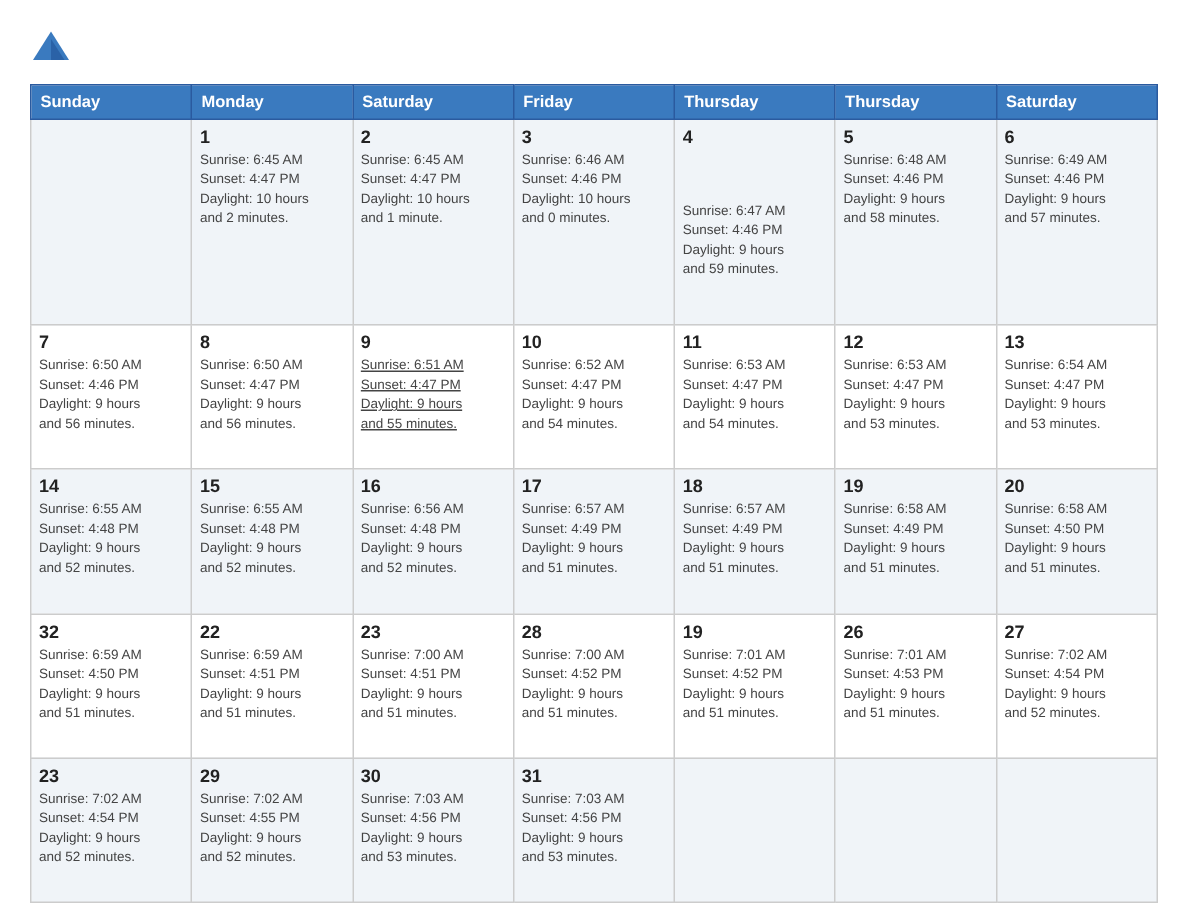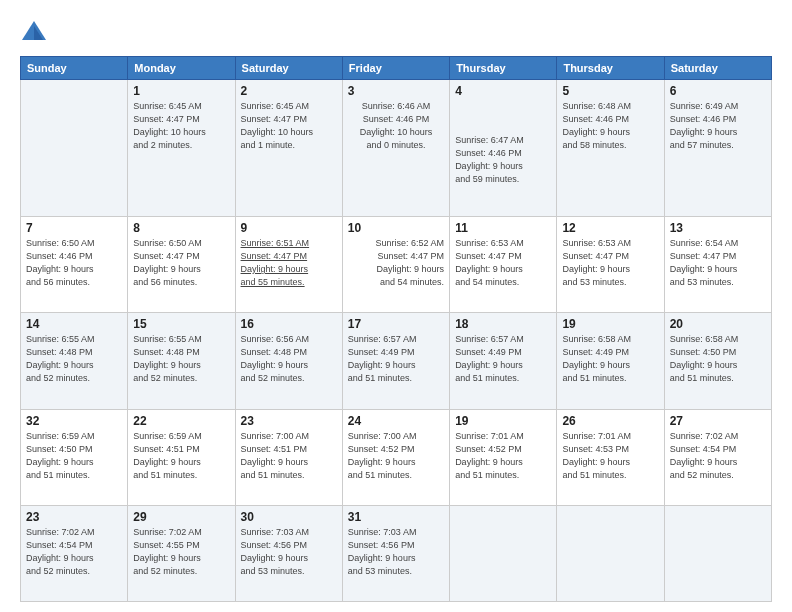--- a/index.html
+++ b/index.html
@@ -148,21 +148,21 @@
           </td>
           <td>
             <span class="day-num">2</span>
             <div class="day-info" style="white-space: pre-line;">Sunrise: 6:45 AM
 Sunset: 4:47 PM
 Daylight: 10 hours
 and 1 minute.</div>
           </td>
           <td>
             <span class="day-num">3</span>
-            <div class="day-info" style="white-space: pre-line; text-align: center;">Sunrise: 6:46 AM
+            <div class="day-info" style="white-space: pre-line;">Sunrise: 6:46 AM
 Sunset: 4:46 PM
 Daylight: 10 hours
 and 0 minutes.</div>
           </td>
           <td>
             <span class="day-num">4</span>
             <div class="day-info" style="white-space: pre-line; margin-top: 36px;">Sunrise: 6:47 AM
 Sunset: 4:46 PM
 Daylight: 9 hours
 and 59 minutes.</div>
@@ -199,21 +199,21 @@
           </td>
           <td>
             <span class="day-num">9</span>
             <div class="day-info" style="white-space: pre-line; text-decoration: underline;">Sunrise: 6:51 AM
 Sunset: 4:47 PM
 Daylight: 9 hours
 and 55 minutes.</div>
           </td>
           <td>
             <span class="day-num">10</span>
-            <div class="day-info" style="white-space: pre-line; text-align: right;">Sunrise: 6:52 AM
+            <div class="day-info" style="white-space: pre-line;">Sunrise: 6:52 AM
 Sunset: 4:47 PM
 Daylight: 9 hours
 and 54 minutes.</div>
           </td>
           <td>
             <span class="day-num">11</span>
             <div class="day-info" style="white-space: pre-line;">Sunrise: 6:53 AM
 Sunset: 4:47 PM
 Daylight: 9 hours
 and 54 minutes.</div>
@@ -300,21 +300,21 @@
 and 51 minutes.</div>
           </td>
           <td>
             <span class="day-num">23</span>
             <div class="day-info" style="white-space: pre-line;">Sunrise: 7:00 AM
 Sunset: 4:51 PM
 Daylight: 9 hours
 and 51 minutes.</div>
           </td>
           <td>
-            <span class="day-num">24</span>
+            <span class="day-num">28</span>
             <div class="day-info" style="white-space: pre-line;">Sunrise: 7:00 AM
 Sunset: 4:52 PM
 Daylight: 9 hours
 and 51 minutes.</div>
           </td>
           <td>
             <span class="day-num">19</span>
             <div class="day-info" style="white-space: pre-line;">Sunrise: 7:01 AM
 Sunset: 4:52 PM
 Daylight: 9 hours

